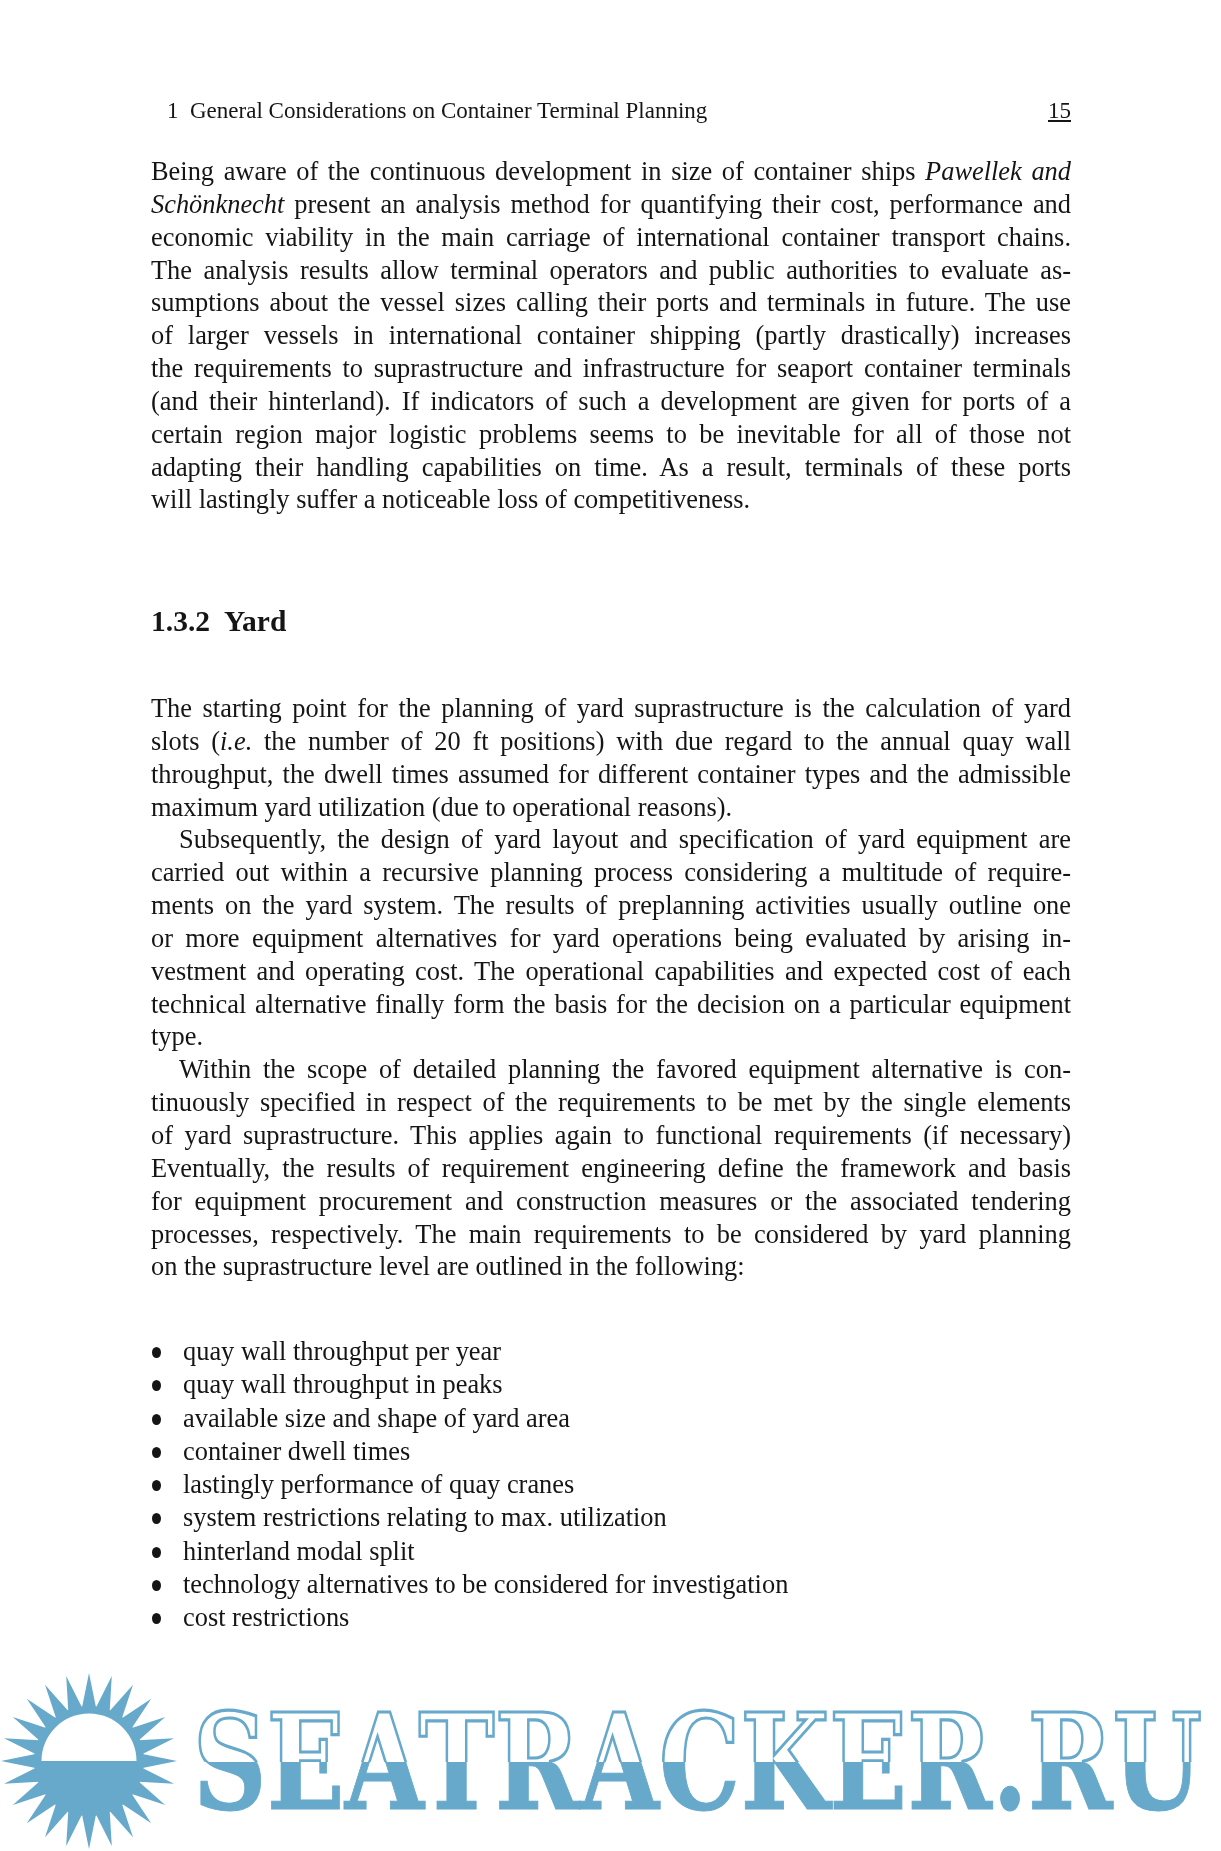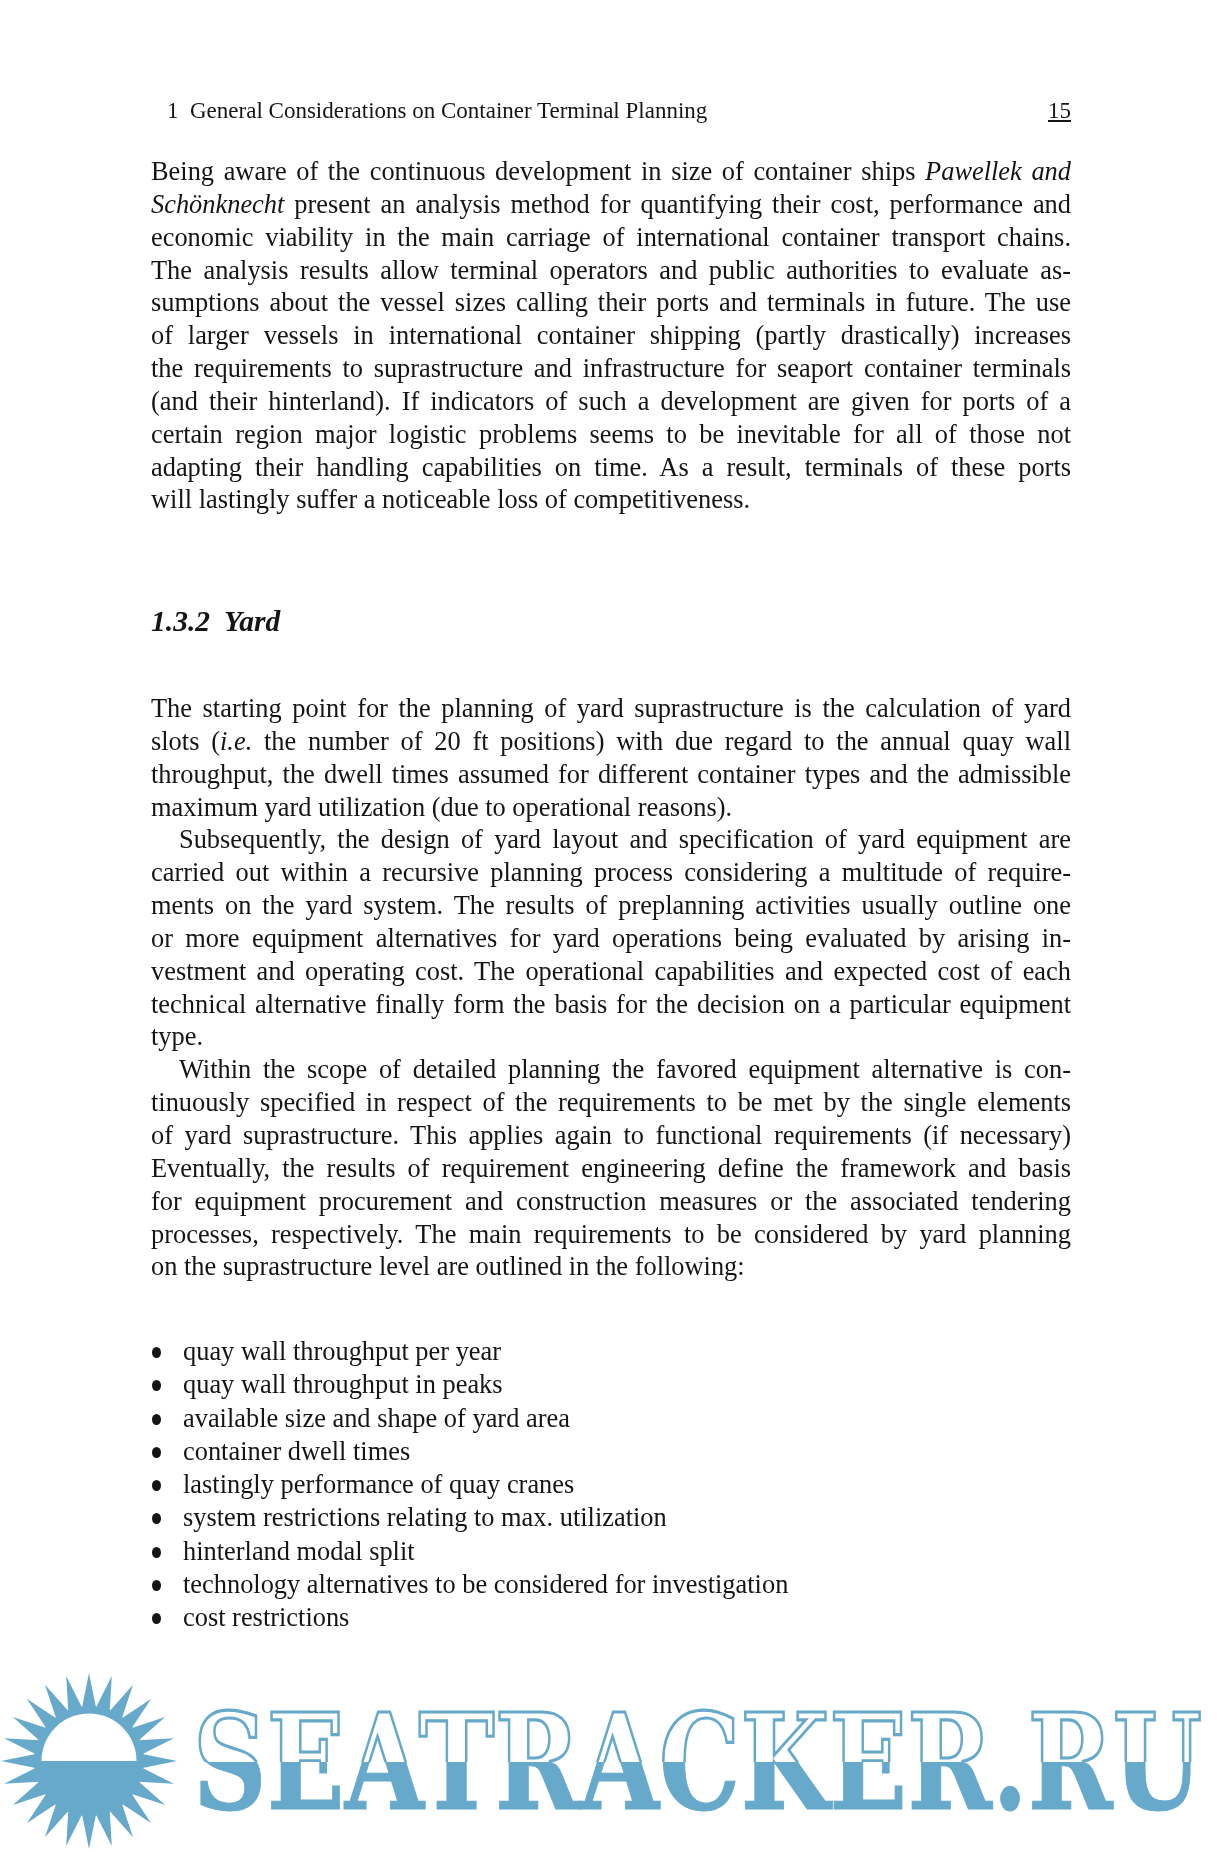--- a/index.html
+++ b/index.html
@@ -14,21 +14,21 @@
 
   .block { position: absolute; left: 151px; width: 920px; }
   .line { display: block; height: 32.85px; line-height: 32.85px; font-size: 26.4px;
     white-space: nowrap; text-align: justify; text-align-last: justify; overflow: visible; }
   .line.last { text-align-last: left; }
   .line.indent { padding-left: 28px; box-sizing: border-box; }
   em { font-style: italic; margin-top: 20px; }
 
   .para1 { top: 155px; }
   .section-heading { position: absolute; left: 151px; top: 603px; font-size: 29.5px; line-height: 36px;
-    font-weight: bold; font-style: italic; white-space: nowrap; }
+    font-weight: bold; white-space: nowrap; }
   .section-heading .num { margin-right: 14px; }
   .para2 { top: 692px; }
 
   .bullets { position: absolute; left: 151px; top: 1335px; width: 920px; margin: 0; padding: 0; list-style: none; }
   .bullets li { position: relative; height: 33.25px; line-height: 33.25px; font-size: 26.4px; padding-left: 32px; white-space: nowrap; font-family: Liberation Serif, serif; }
   .bullets li .dot { position: absolute; left: 1px; top: 12px; width: 9px; height: 11px; background: #151515;
     border-radius: 50%; transform: rotate(0deg); }
 
   .watermark { position: absolute; left: 0; top: 1668px; width: 1221px; height: 183px; }
 </style>

